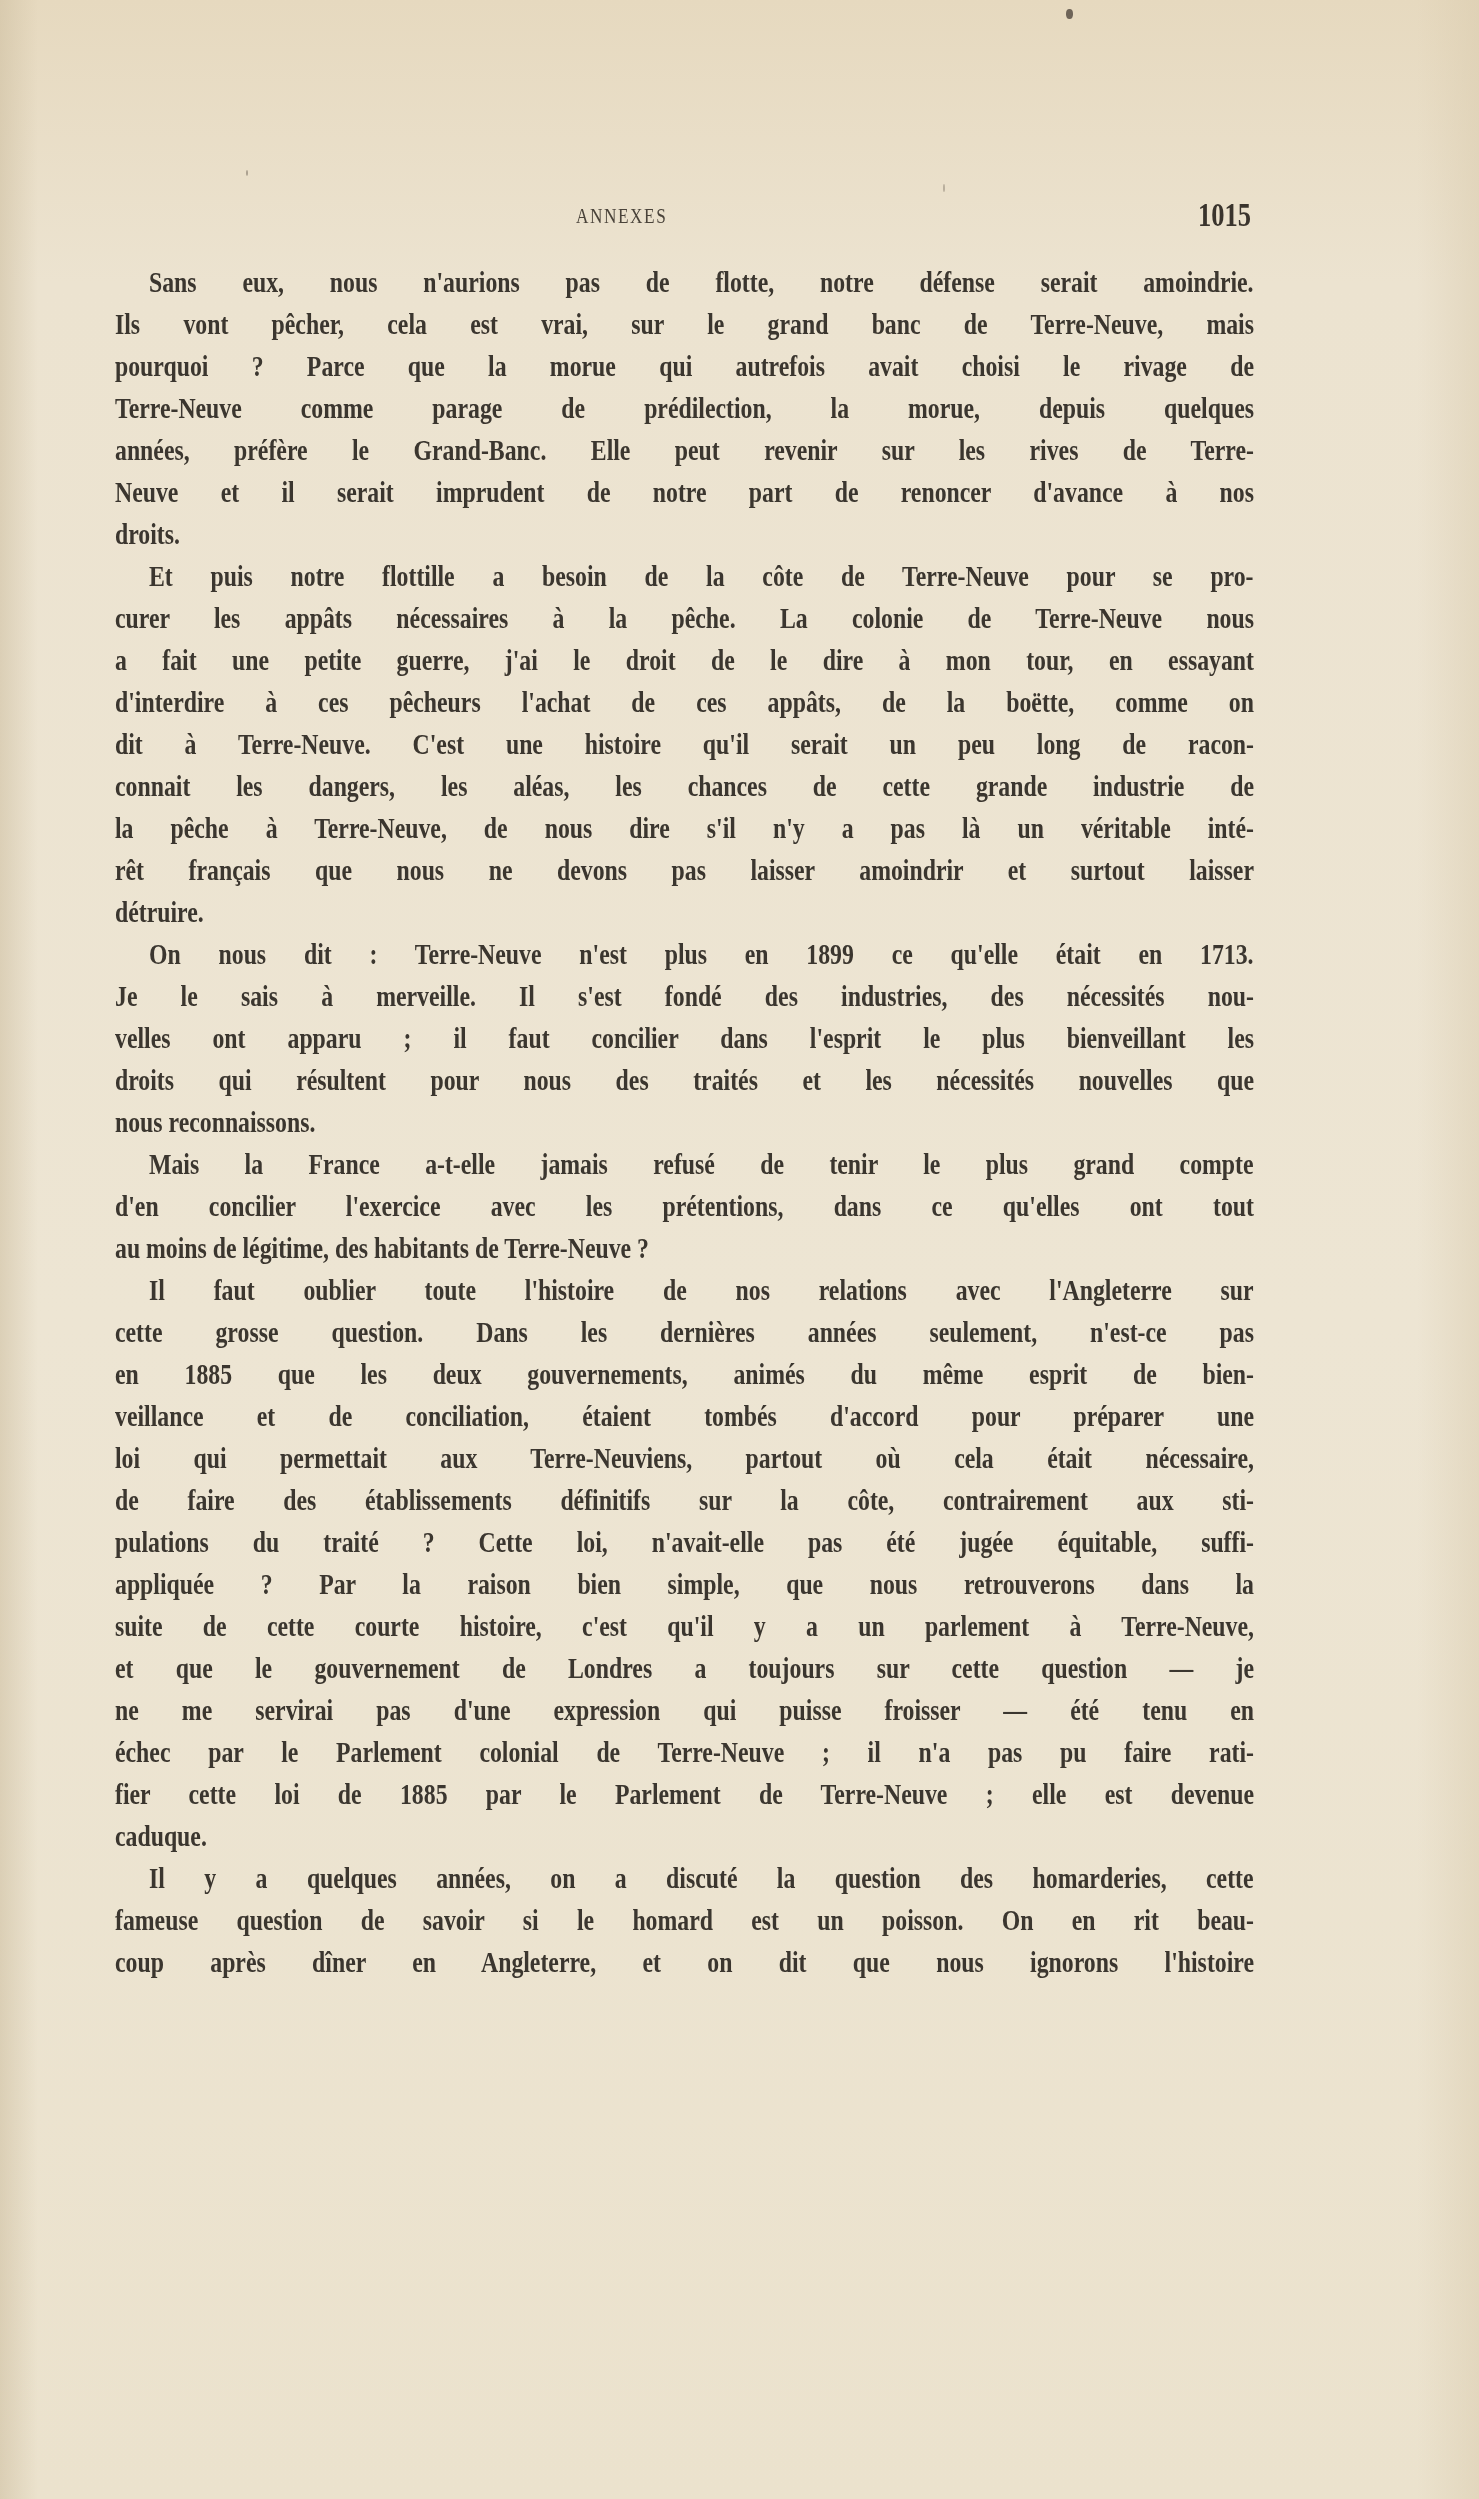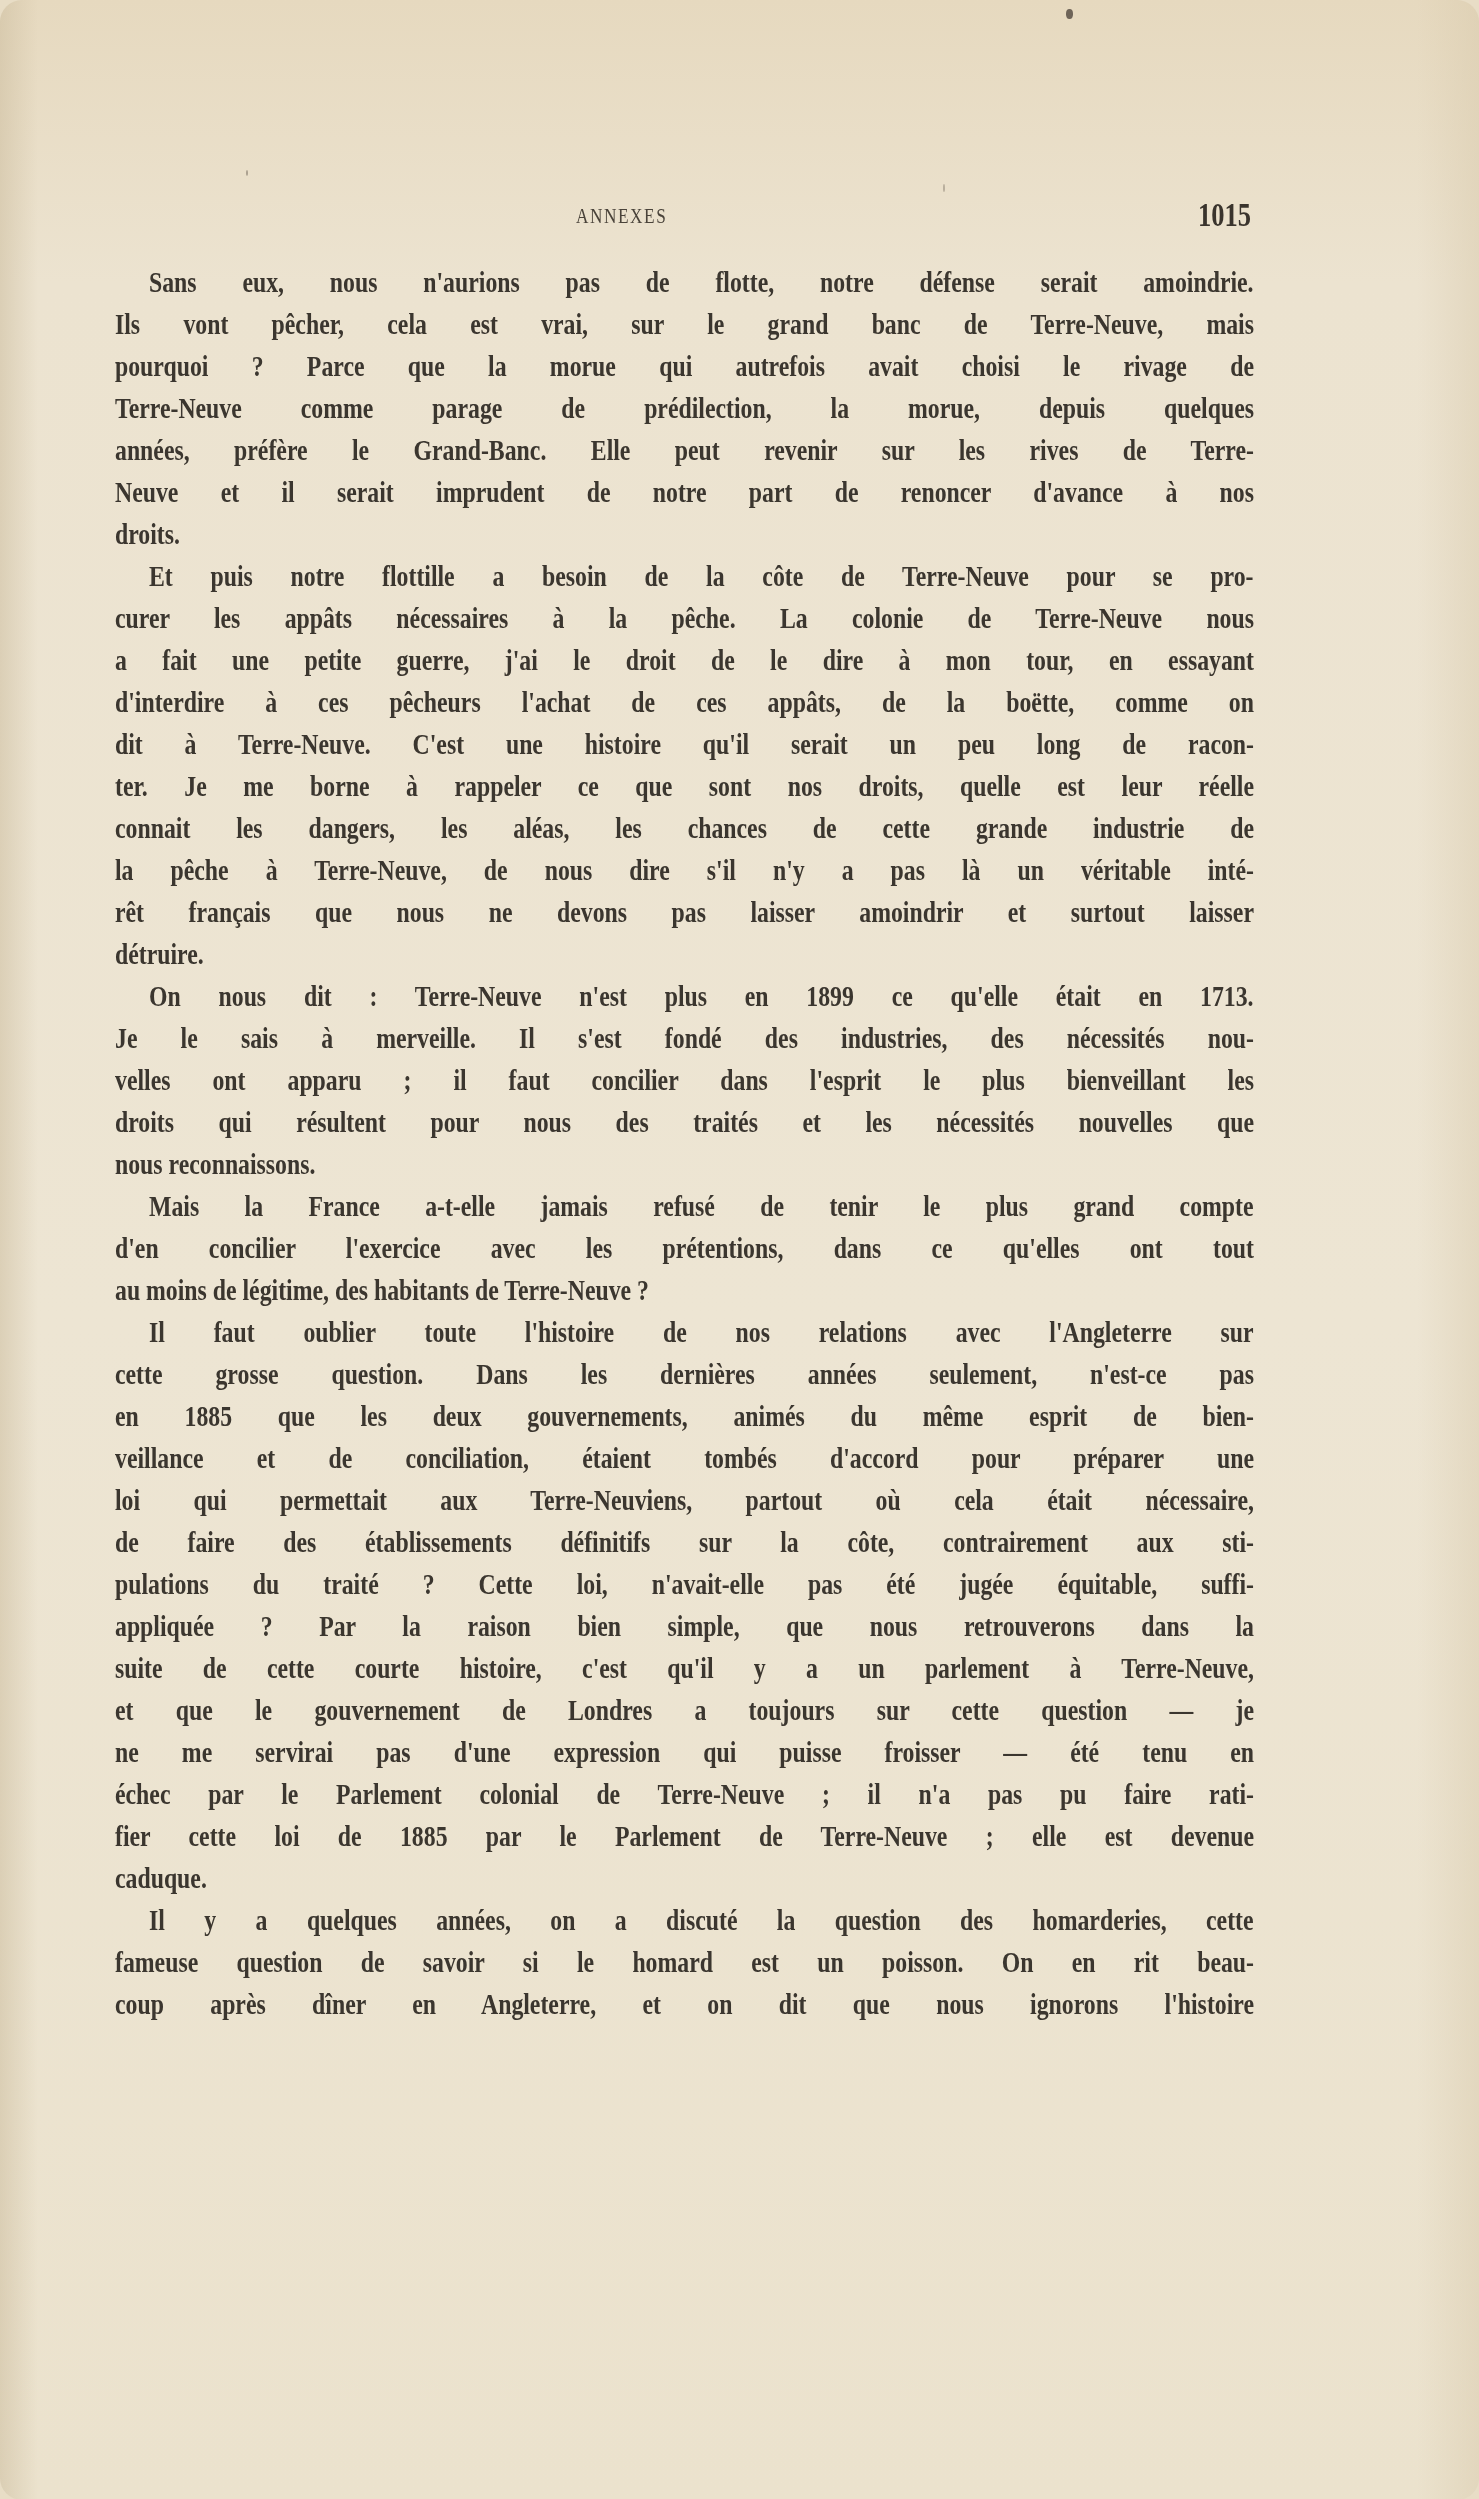--- a/index.html
+++ b/index.html
@@ -8,21 +8,20 @@
     background: #e8ddc6;
     position: relative;
     font-family: "Liberation Serif", "DejaVu Serif", serif;
     color: #3b362f;
   }
   .page {
     position: absolute; left: 0; top: 0; width: 1479px; height: 2500px;
     background:
       linear-gradient(90deg, rgba(205,190,160,0.55) 0px, rgba(232,221,198,0) 38px, rgba(232,221,198,0) 1417px, rgba(215,200,170,0.45) 1479px),
       linear-gradient(180deg, #e6d9bf 0px, #ece3d0 283px, #ede5d3 1323px, #ebe2cd 2500px);
-    border-radius: 22px;
   }
   .speck { position: absolute; background: #6e6458; border-radius: 50%; }
   .header {
     position: absolute; top: 200px; left: 113px; width: 1138px; height: 38px;
   }
   .running-head {
     position: absolute; left: 463px; top: 3.8px;
     font-size: 21px; letter-spacing: 1.9px;
     transform: scaleX(0.82); transform-origin: left center;
     color: #4a433a;
@@ -100,23 +99,20 @@
         <div class="line">
           <span class="inner">a fait une petite guerre, j'ai le droit de le dire à mon tour, en essayant</span>
         </div>
         <div class="line">
           <span class="inner">d'interdire à ces pêcheurs l'achat de ces appâts, de la boëtte, comme on</span>
         </div>
         <div class="line">
           <span class="inner">dit à Terre-Neuve. C'est une histoire qu'il serait un peu long de racon-</span>
         </div>
         <div class="line">
-          <span class="inner">ter. Je me borne à rappeler ce que sont nos droits, quelle est leur réelle</span>
-        </div>
-        <div class="line">
           <span class="inner">connait les dangers, les aléas, les chances de cette grande industrie de</span>
         </div>
         <div class="line">
           <span class="inner">la pêche à Terre-Neuve, de nous dire s'il n'y a pas là un véritable inté-</span>
         </div>
         <div class="line">
           <span class="inner">rêt français que nous ne devons pas laisser amoindrir et surtout laisser</span>
         </div>
         <div class="line last">
           <span class="inner">détruire.</span>

